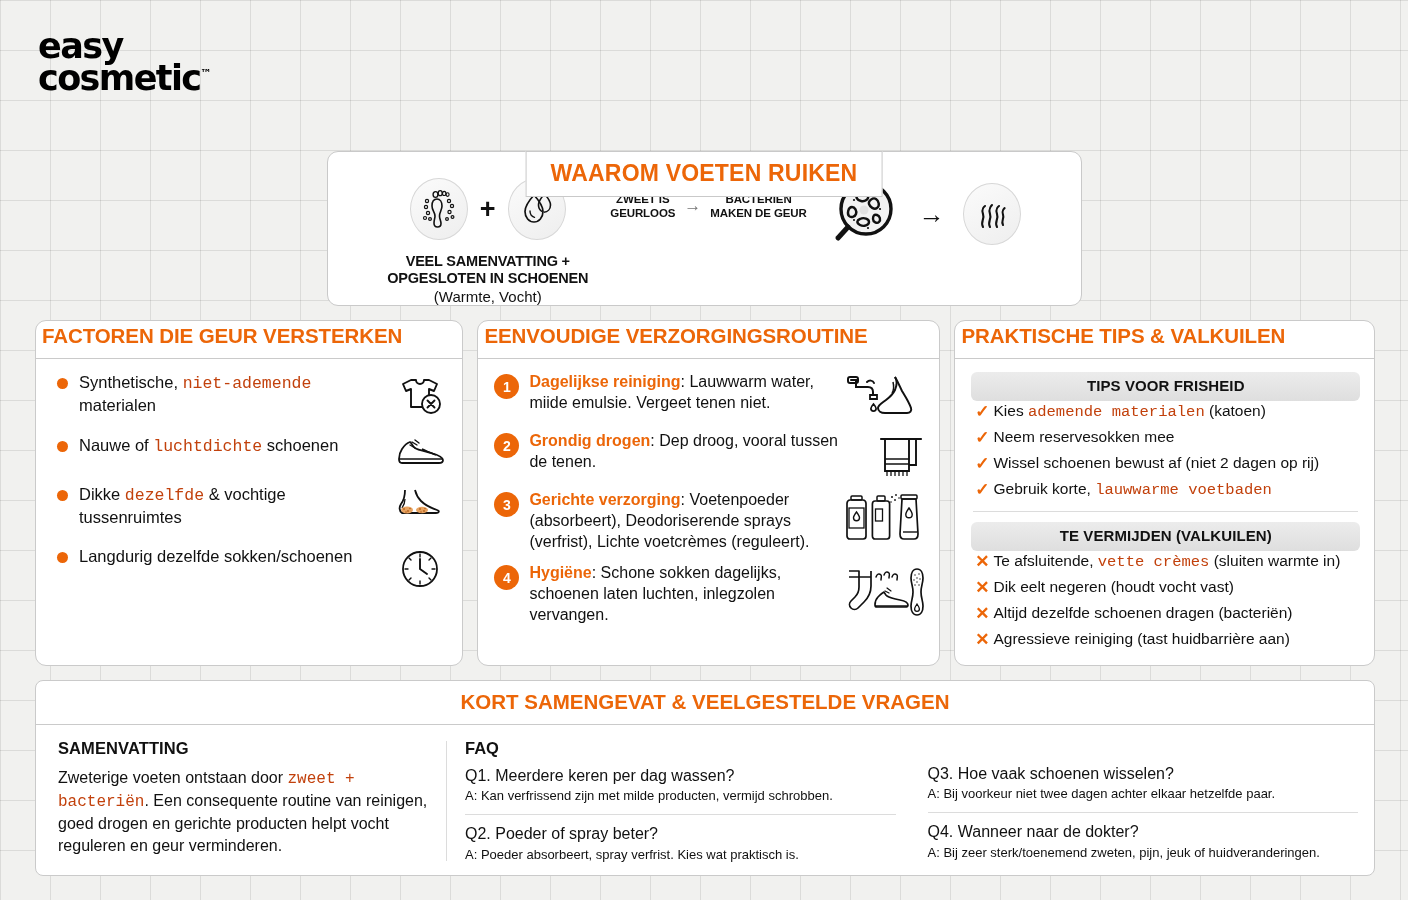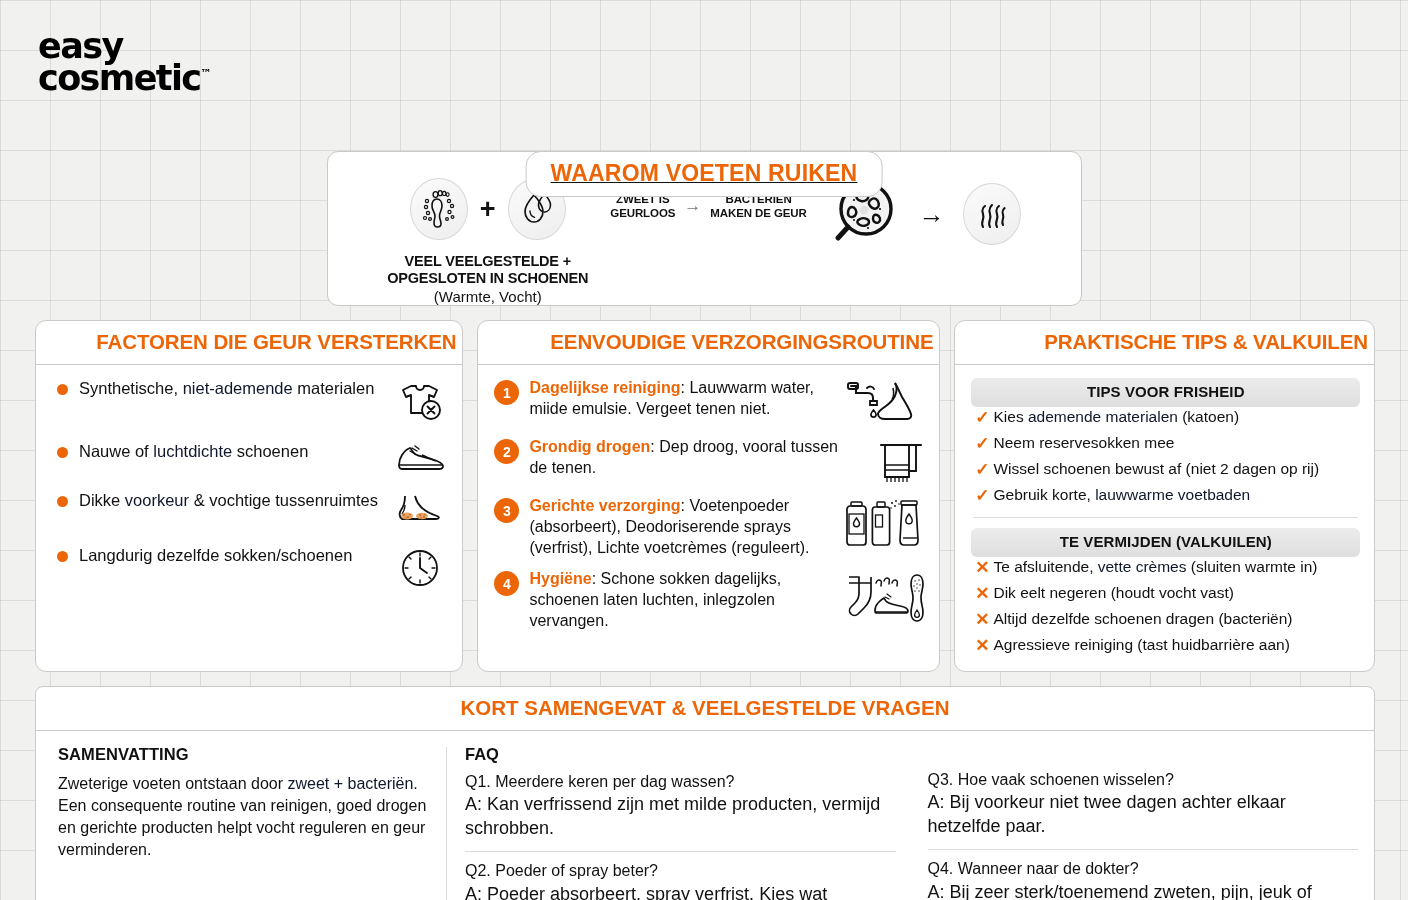--- a/index.html
+++ b/index.html
@@ -24,22 +24,22 @@
   .logo-line { font-weight: 700; font-size: 35px; line-height: 0.92; letter-spacing: -1.6px; color: #000; font-family: "DejaVu Sans", sans-serif; }
   .logo-line2 { position: relative; display: inline-block; }
   .logo-tm { font-size: 11px; vertical-align: super; letter-spacing: 0; font-weight: 700; }
   .headline { padding-left: 48px; padding-top: 12px; }
   .headline-line { font-size: 29px; font-weight: 700; line-height: 1.28; letter-spacing: -0.3px; color: #111; font-family: "Liberation Sans", sans-serif; }
 
   
   .why-wrap { position: relative; margin: 6px auto 0; width: 755px; }
   .why-title-box {
     position: absolute; top: 0; left: 50%; transform: translateX(-50%);
-    background: #fff; border: 1.5px solid #c9c9c9; border-radius: 15px;
-    padding: 8px 24px 9px; z-index: 3; white-space: nowrap; text-decoration: underline;
+    background: #fff; border: 1.5px solid #c9c9c9; border-radius: 0;
+    padding: 8px 24px 9px; z-index: 3; white-space: nowrap;
   }
   .why-title-box span { color: #ec6608; font-size: 23px; font-weight: 700; letter-spacing: 0.2px; }
   .why-panel {
     margin-top: 21px; background: #fff; border: 1.5px solid #c9c9c9; border-radius: 11px;
     height: 155px; padding-top: 26px; position: relative;
   }
   .why-row { display: flex; align-items: flex-start; justify-content: center; gap: 0; padding: 0 18px; }
 
   .grp { display: flex; flex-direction: column; align-items: center; }
   .circ-row { display: flex; align-items: center; gap: 10px; }
@@ -60,31 +60,31 @@
   .arrow-lg { font-size: 26px; color: #111; margin: 0 8px; line-height: 1; }
 
   .mag { width: 72px; height: 72px; display:flex; align-items:center; justify-content:center; }
 
   
   .cols { display: flex; gap: 14px; padding: 14px 33px 0 35px; }
   .card { background: #fff; border: 1.5px solid #cacaca; border-radius: 11px; overflow: hidden; display: flex; flex-direction: column; }
   .card-c1 { width: 433px; }
   .card-c2 { width: 468px; }
   .card-c3 { width: 425px; }
-  .card-head { text-align: right; padding: 9px 6px 10px; border-bottom: 1.5px solid #cacaca; }
+  .card-head { text-align: left; padding: 3px 6px 10px; border-bottom: 1.5px solid #cacaca; }
   .card-head span { color: #ec6608; font-size: 20.5px; font-weight: 700; letter-spacing: -0.1px; }
   .card-body { padding: 13px 14px 10px 16px; flex: 1; }
 
   
   .fact-row { display: flex; align-items: flex-start; margin-bottom: 17px; }
   .fact-row:last-child { margin-bottom: 0; }
   .dot { width: 11px; height: 11px; border-radius: 50%; background: #ec6608; margin: 6px 11px 0 5px; flex: 0 0 11px; }
   .fact-txt { flex: 1; font-size: 16.5px; line-height: 1.32; padding-right: 6px; }
   .fact-ico { width: 56px; flex: 0 0 56px; display: flex; align-items: center; justify-content: center; padding-top: 2px; }
-  .or { color: #0f172a; }
+  .or { color: #c2410c; font-family: Liberation Mono, monospace; }
 
   
   .step-row { display: flex; align-items: flex-start; margin-bottom: 11px; }
   .step-row:last-child { margin-bottom: 0; }
   .step-num {
     width: 25px; height: 25px; flex: 0 0 25px; border-radius: 50%; background: #ec6608;
     color: #fff; font-size: 14px; font-weight: 700; display: flex; align-items: center;
     justify-content: center; margin: 2px 10px 0 0;
   }
   .step-txt { flex: 1; font-size: 16px; line-height: 1.3; }
@@ -105,21 +105,21 @@
   .bottom-head span { color: #ec6608; font-size: 20.5px; font-weight: 700; }
   .bottom-body { display: flex; padding: 14px 16px 12px 22px; }
   .sumcol { width: 388px; flex: 0 0 388px; padding-right: 16px; }
   .sum-title { font-size: 16.5px; font-weight: 700; margin-bottom: 9px; letter-spacing: 0.1px; }
   .sum-txt { font-size: 16px; line-height: 1.38; }
   .vrule { width: 1px; background: #dcdcdc; margin: 2px 18px 2px 0; }
   .faqcol { flex: 1; display: flex; gap: 32px; }
   .faq-half { flex: 1; }
   .faq-title { font-size: 16.5px; font-weight: 700; margin-bottom: 8px; }
   .faq-q { font-size: 16px; font-weight: 400; line-height: 1.3; }
-  .faq-a { font-size: 18px; line-height: 1.32; margin-top: 1px; }
+  .faq-a { font-size: 13px; line-height: 1.32; margin-top: 1px; }
   .faq-sep { height: 1px; background: #dcdcdc; margin: 10px 0 9px; }
   .faq-spacer { height: 25px; }
 </style>
 </head>
 <body>
 
 <div class="header">
   <div class="logo">
     <div class="logo-line">easy</div>
     <div class="logo-line logo-line2"><span>cosmetic</span><span class="logo-tm">™</span></div>
@@ -160,21 +160,21 @@
           <div class="circ">
             <svg width="36" height="40" viewBox="0 0 36 40">
               <path d="M15 6c0 0-9 10-9 16.5C6 28.5 10 33 15 33s9-4.5 9-10.5C24 16 15 6 15 6z" fill="none" stroke="#111" stroke-width="1.7"></path>
               <path d="M11 22c0 3 1.8 5.5 4.5 6.3" fill="none" stroke="#111" stroke-width="1.4" stroke-linecap="round"></path>
               <path d="M25.5 5c0 0-6 6.6-6 11 0 3.2 1.6 5.5 3.8 6.6" fill="none" stroke="#111" stroke-width="1.6"></path>
               <path d="M25.5 5c0 0 6 6.6 6 11 0 4-2.8 7-6.6 7.3" fill="none" stroke="#111" stroke-width="1.6"></path>
             </svg>
           </div>
         </div>
         <div class="cap">
-          <b>VEEL VEELGESTELDE +</b>
+          <b>VEEL SAMENVATTING +</b>
           <b>OPGESLOTEN IN SCHOENEN</b>
           <span class="sub">(Warmte, Vocht)</span>
         </div>
       </div>
 
       <div class="midtext">
         <div class="t">
           <div>ZWEET IS</div>
           <div>GEURLOOS</div>
         </div>
@@ -256,21 +256,21 @@
             <path d="M5 22c0-4 1-7 3-10 2-3 5-6 8-7 2 1 2 4 5 6 3 2 9 3 16 5 7 2 12 4 12 7 0 2-1 3-4 3H8c-2 0-3-1-3-4z" fill="none" stroke="#111" stroke-width="1.8" stroke-linejoin="round"></path>
             <path d="M5 22h44" stroke="#111" stroke-width="1.5"></path>
             <path d="M16 8l5 3M18 5l5 3M21 3l4 3" stroke="#111" stroke-width="1.4" stroke-linecap="round"></path>
             <path d="M28 12c4 2 9 4 14 6" stroke="#111" stroke-width="1.4"></path>
           </svg>
         </div>
       </div>
 
       <div class="fact-row">
         <div class="dot"></div>
-        <div class="fact-txt"><span>Dikke </span><span class="or">voorkeur</span><span> &amp; vochtige tussenruimtes</span></div>
+        <div class="fact-txt"><span>Dikke </span><span class="or">dezelfde</span><span> &amp; vochtige tussenruimtes</span></div>
         <div class="fact-ico">
           <svg width="52" height="36" viewBox="0 0 52 36">
             <path d="M11 4c0 6-1 10-4 14-2 3-2 7 1 9h34c3 0 4-2 1-3-6-2-12-5-16-9-3-3-5-7-6-11" fill="none" stroke="#111" stroke-width="1.8" stroke-linejoin="round"></path>
             <path d="M8 22c2-3 3-6 3-9" fill="none" stroke="#111" stroke-width="1.3"></path>
             <g fill="#e8a360">
               <ellipse cx="13" cy="24" rx="6" ry="3.4"></ellipse>
               <ellipse cx="28" cy="24" rx="6" ry="3.2"></ellipse>
             </g>
             <g fill="#b4631f">
               <circle cx="10" cy="23" r="0.9"></circle>

